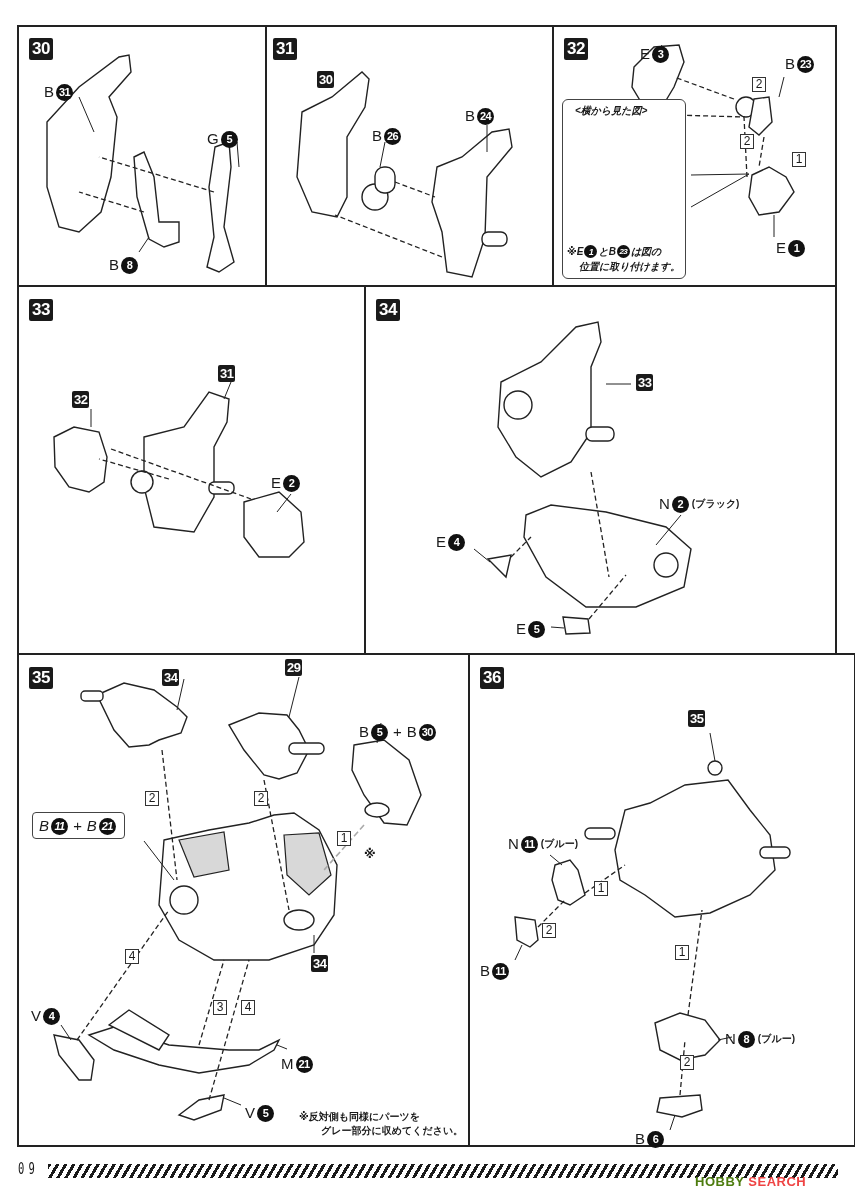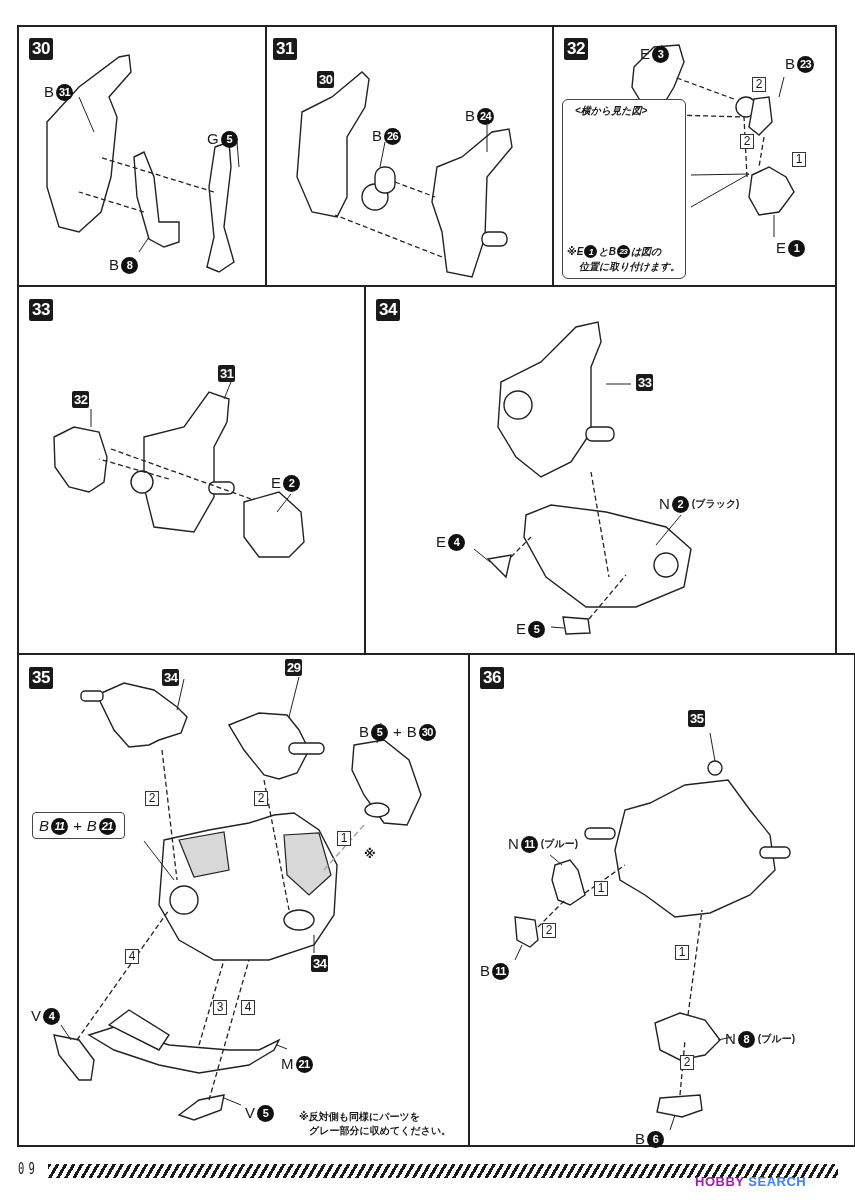--- a/index.html
+++ b/index.html
@@ -11,22 +11,22 @@
   .part .dot{display:inline-flex;align-items:center;justify-content:center;background:#111;color:#fff;border-radius:50%;width:17px;height:17px;font-size:11px;font-weight:bold;letter-spacing:-0.6px;}
   .part .note{font-size:10px;font-weight:bold;margin-left:1px;}
   .order{position:absolute;border:1px solid #333;background:#fff;font-size:12px;line-height:13px;width:12px;text-align:center;}
   .jp-note{position:absolute;font-size:10px;line-height:13px;font-weight:bold;white-space:nowrap;}
   .callout-box{position:absolute;border:1.5px solid #444;border-radius:6px;background:#fff;box-sizing:border-box;font-style:italic;}
   svg.art{position:absolute;left:0;top:0;overflow:visible;}
   .footer-page{position:absolute;left:18px;top:1160px;font-size:15px;letter-spacing:6px;font-family:"DejaVu Sans Mono",monospace;transform:scaleX(0.7);transform-origin:left;}
   .footer-stripes{position:absolute;left:48px;top:1164px;width:790px;height:14px;
     background:repeating-linear-gradient(120deg,#1a1a1a 0 3px,transparent 3px 7px);}
   .watermark{position:absolute;left:695px;top:1174px;font-size:13px;font-weight:bold;letter-spacing:0.5px;}
-  .watermark .hobby{color:#a21caf;}
-  .watermark .search{color:#3b82f6;}
+  .watermark .hobby{color:#4d7c0f;}
+  .watermark .search{color:#ef4444;}
   .shape{fill:#fff;stroke:#222;stroke-width:1.4;}
   .shade{fill:#d8d8d8;stroke:#222;stroke-width:1.2;}
   .blue{fill:#dde6f2;stroke:#222;stroke-width:1.2;}
   .dash{stroke:#222;stroke-width:1.3;stroke-dasharray:5 3;fill:none;}
   .gdash{stroke:#aaa;stroke-width:1.6;stroke-dasharray:6 3;fill:none;}
   .lead{stroke:#222;stroke-width:1;fill:none;}
 </style>
 </head>
 <body>
 
@@ -252,21 +252,21 @@
     <span class="dot">5</span>
   </div>
   <div class="order" style="left:126px;top:136px;">2</div>
   <div class="order" style="left:235px;top:136px;">2</div>
   <div class="order" style="left:318px;top:176px;">1</div>
   <div class="order" style="left:106px;top:294px;">4</div>
   <div class="order" style="left:194px;top:345px;">3</div>
   <div class="order" style="left:222px;top:345px;">4</div>
   <div class="jp-note" style="left:345px;top:193px;font-size:12px;">※</div>
   <div class="jp-note" style="left:280px;top:455px;">※反対側も同様にパーツを</div>
-  <div class="jp-note" style="left:290px;top:469px;">グレー部分に収めてください。</div>
+  <div class="jp-note" style="left:302px;top:469px;">グレー部分に収めてください。</div>
 </div>
 
 <div class="panel" style="left:468px;top:653px;width:388px;height:494px;">
   <div class="step-badge" style="left:10px;top:12px;">36</div>
   <div class="ref-badge" style="left:218px;top:55px;">35</div>
   <svg class="art" width="369" height="494">
     <circle class="shape" cx="245" cy="113" r="7"></circle>
     <path class="shape" d="M145 195 L155 155 L180 148 L215 130 L258 125 L280 155 L300 180 L305 215 L280 240 L240 258 L205 262 L175 240 L150 225 Z"></path>
     <rect class="shape" x="115" y="173" width="30" height="11" rx="5"></rect>
     <rect class="shape" x="290" y="192" width="30" height="11" rx="5"></rect>

